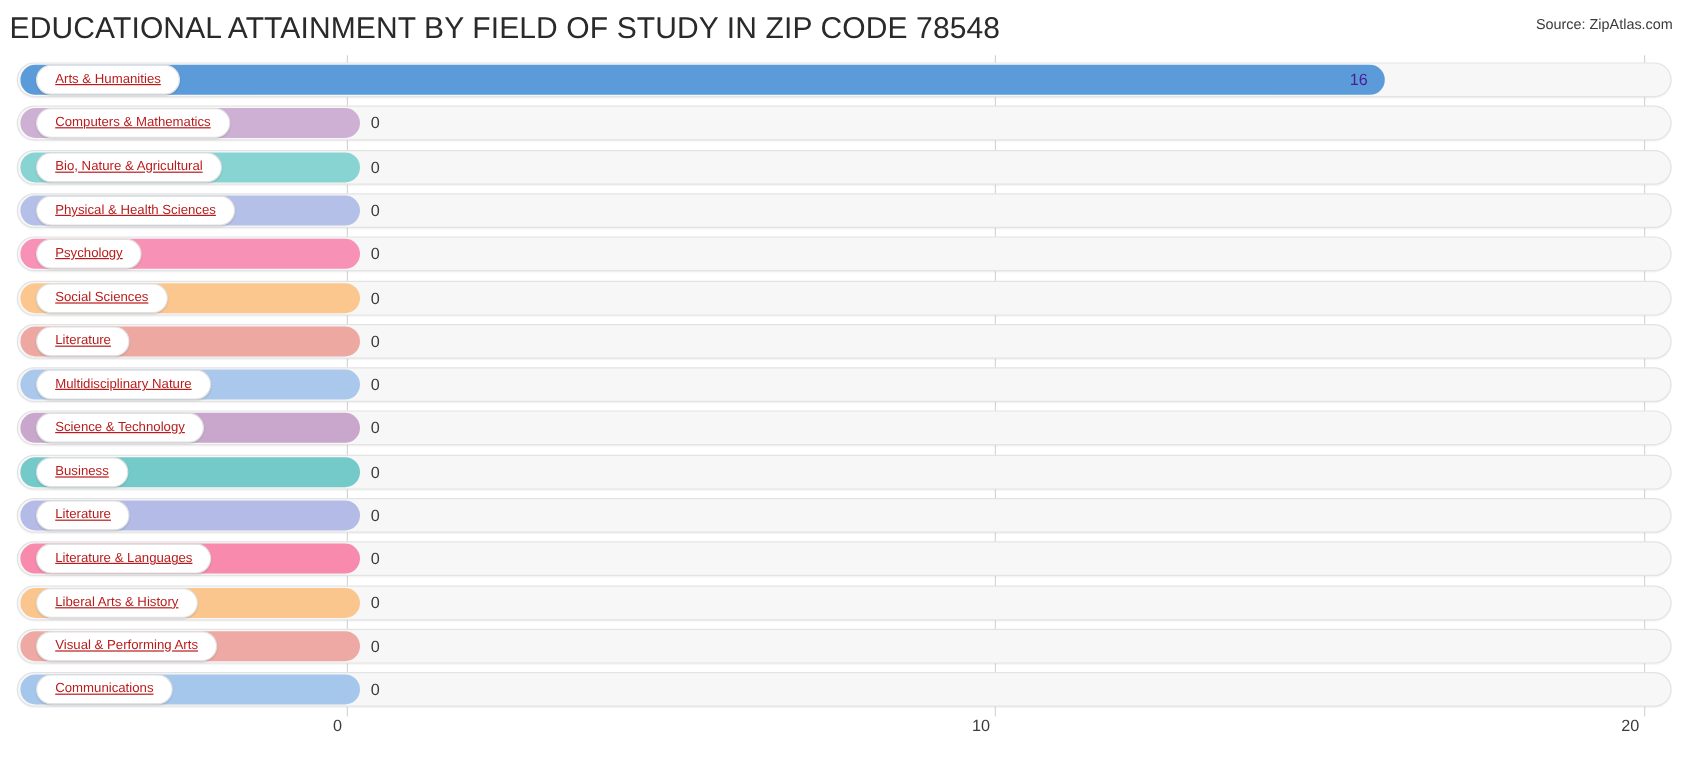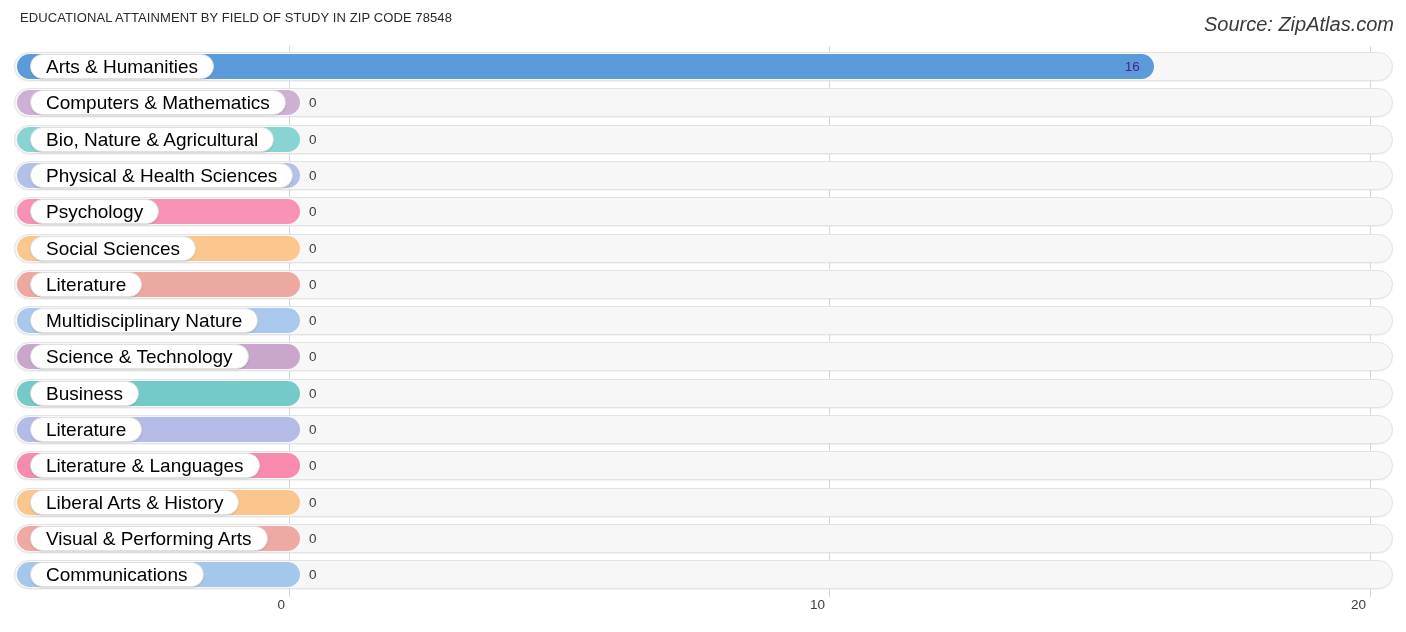--- a/index.html
+++ b/index.html
@@ -17,34 +17,33 @@
 
   
   .header {
     position: absolute;
     left: 0; top: 0;
     width: 1406px;
     height: 46px;
   }
   .chart-title {
     position: absolute;
-    left: 20px;
+    left: 8px;
     top: 10px;
-    font-size: 13px;
+    font-size: 25px;
     letter-spacing: 0.1px;
     color: #2a2a2a;
     font-weight: 400;
     white-space: nowrap;
   }
   .source-note {
     position: absolute;
     right: 12px;
     top: 13px;
-    font-size: 20px;
-    font-style: italic;
+    font-size: 12px;
     color: #3a3a3a;
     white-space: nowrap;
   }
 
   
   .plot {
     position: absolute;
     left: 0;
     top: 46px;
     width: 1406px;
@@ -114,24 +113,25 @@
     background: #ffffff;
     border: 1px solid #e0e0e0;
     border-radius: 14px;
     box-sizing: border-box;
     display: flex;
     align-items: center;
     padding: 0 15px;
     box-shadow: 0 1px 1.5px rgba(0,0,0,0.13);
   }
   .pill-label {
-    font-size: 19px;
-    color: #000000;
+    font-size: 11px;
+    color: #b91c1c;
     white-space: nowrap;
     line-height: 1;
+    text-decoration: underline;
   }
 
   
   .axis {
     position: absolute;
     left: 0;
     top: 597px;
     width: 1406px;
     height: 35px;
   }

